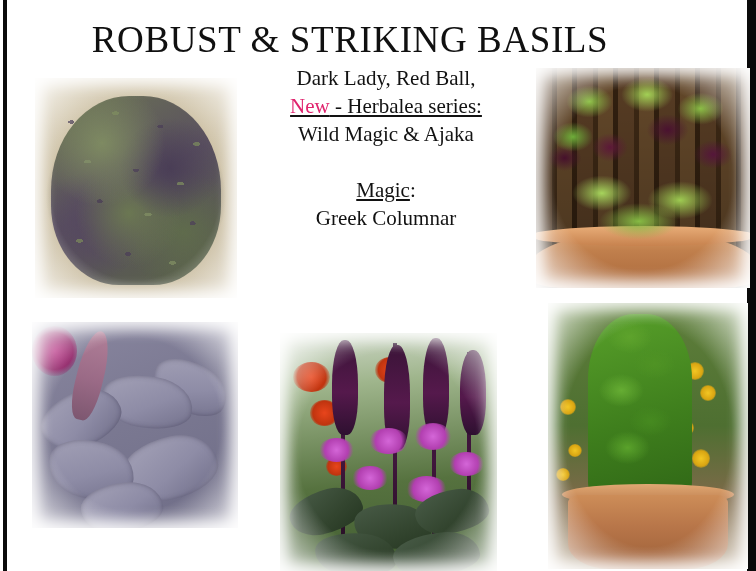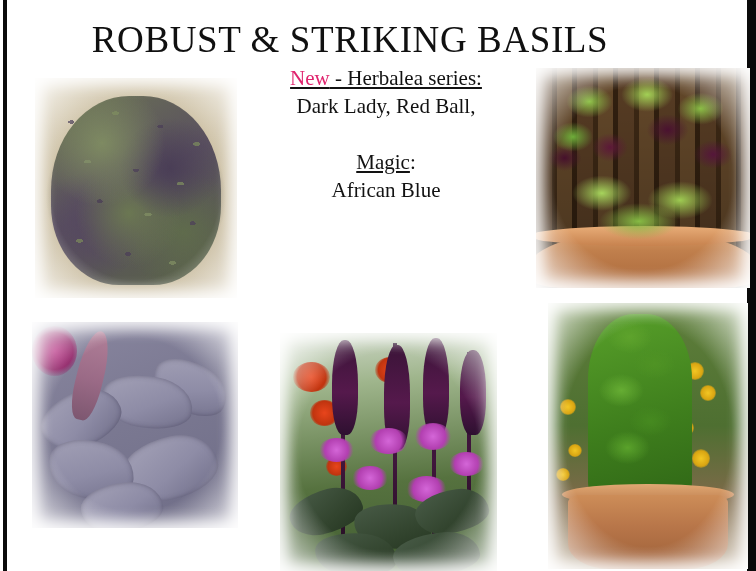--- a/index.html
+++ b/index.html
@@ -193,31 +193,32 @@
 
 <div id="slide">
 
   <div class="edge-band left"></div>
   <div class="edge-band right"></div>
 
   <div id="title">ROBUST &amp; STRIKING BASILS</div>
 
   <div id="textblock">
 
+    <div class="ln">Dark Lady, Red Ball,</div>
+
     <div class="ln u"><span class="pink">New</span><span> - Herbalea series:</span></div>
 
-    <div class="ln">Dark Lady, Red Ball,</div>
-
+    <div class="ln">Wild Magic &amp; Ajaka</div>
 
     <div class="gap"></div>
 
     <div class="ln"><span class="u">Magic</span><span>:</span></div>
 
-
-    <div class="ln">African Blue</div>
+    <div class="ln">Greek Columnar</div>
+
 
   </div>
 
   <div class="photo" id="ph-mound">
     <div class="inner">
       <div class="bg"></div>
       <div class="mound"></div>
       <div class="speck"></div>
     </div>
     <div class="soft"></div>

